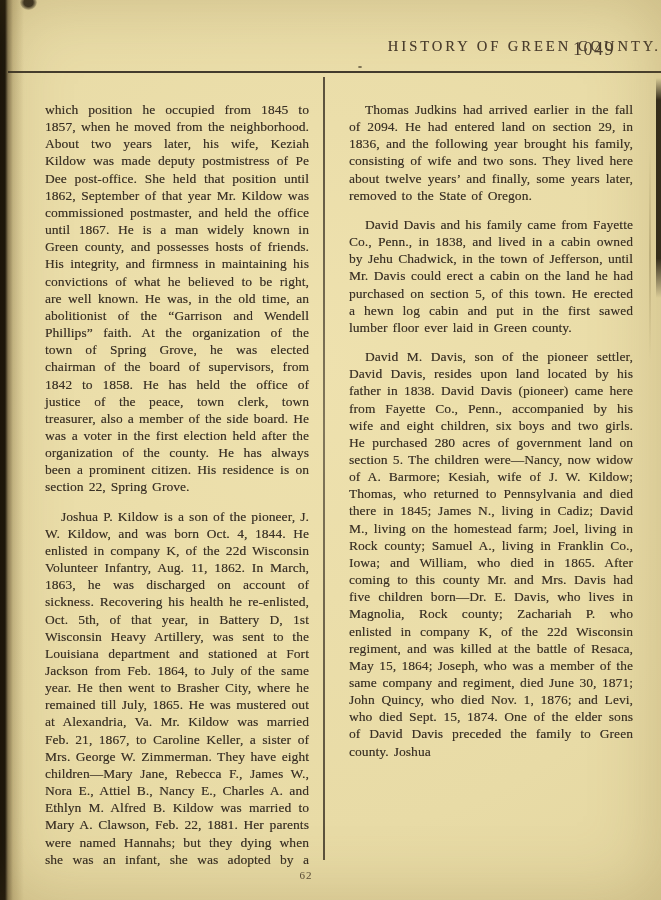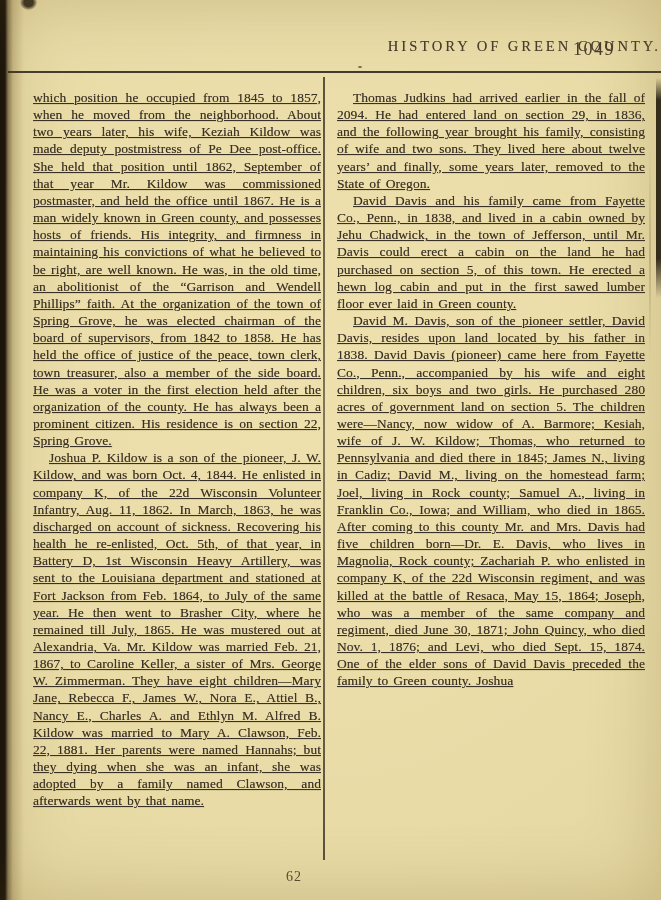--- a/index.html
+++ b/index.html
@@ -23,24 +23,24 @@
     text-shadow:.2px .2px .5px rgba(58,48,35,.45);}
   .pagenum{position:absolute;right:46px;top:1px;font-size:18px;letter-spacing:1.5px;color:#493d2e;}
   .rule{position:absolute;top:71px;left:8px;right:0;height:2px;background:#2c251c;opacity:.88;}
   .divider{position:absolute;left:323px;top:77px;height:783px;width:2px;opacity:.8;
     background:linear-gradient(to bottom,rgba(45,37,26,.95),rgba(45,37,26,.7) 45%,rgba(45,37,26,.95));}
   .col{position:absolute;top:89px;height:778px;overflow:hidden;text-align:justify;
     font-size:13.4px;line-height:17.15px;word-spacing:1.6px;letter-spacing:.1px;
     text-shadow:.2px .2px .4px rgba(50,40,28,.5);}
   .col-left{left:33px;width:288px;}
   .col-right{left:337px;width:308px;}
-  .col p{margin:0;text-decoration:underline;}
+  .col p{margin:12px;}
   .col p.indent{text-indent:16px;}
-  .footer{position:absolute;left:286px;top:869px;width:40px;
-    font-size:14px;letter-spacing:1px;color:#564a36;}
+  .footer{position:absolute;left:286px;top:869px;width:40px;text-align:center;
+    font-size:11px;letter-spacing:1px;color:#564a36;}
 </style>
 </head>
 <body>
 
 <div class="page">
   <div class="edge-left"></div>
   <div class="edge-right"></div>
   <div class="crease-right"></div>
   <div class="smudge"></div>
   <div class="ink-speck"></div>

